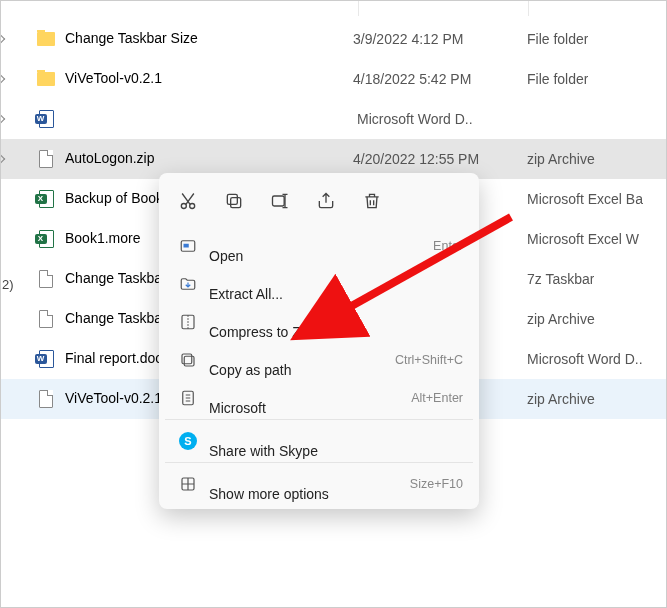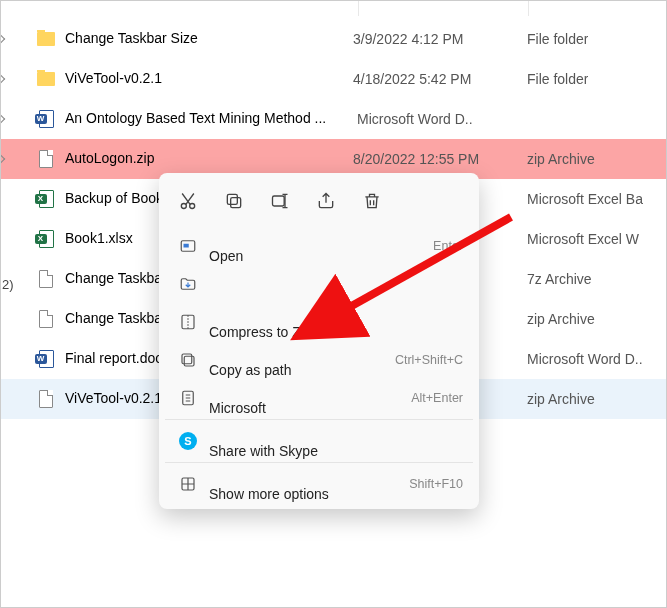--- a/index.html
+++ b/index.html
@@ -16,21 +16,21 @@
   .files {
     padding-top: 18px;
   }
   .vline1 { position:absolute; left:357px; top:0; width:1px; height:15px; background:#e8e8e8;}
   .vline2 { position:absolute; left:527px; top:0; width:1px; height:15px; background:#e8e8e8;}
   .row {
     display: flex;
     align-items: center;
     height: 40px;
   }
-  .row.selected { background:#fca5a5; }
+  .row.selected { background:#e5e5e5; }
   .row.hover { background:#eaf3fb; }
   .handle {
     width: 6px; height: 100%;
     position: relative;
     flex-shrink:0;
   }
   .handle::before {
     content:"";
     position:absolute;
     left:-3px; top:50%;
@@ -124,67 +124,66 @@
       </div>
       <div class="date-cell">4/18/2022 5:42 PM</div>
       <div class="type-cell">File folder</div>
     </div>
     <div class="row">
       <div class="handle"></div>
       <div class="name-cell">
         <span class="ficon">
           <span class="docx"></span>
         </span>
-        <span class="fn">An Ontology Based Text Mining Method ...</span>
       </div>
       <div class="type-cell">Microsoft Word D..</div>
     </div>
     <div class="row selected">
       <div class="handle"></div>
       <div class="name-cell">
         <span class="ficon">
           <span class="file-generic"></span>
         </span>
         <span class="fn">AutoLogon.zip</span>
       </div>
-      <div class="date-cell">8/20/2022 12:55 PM</div>
+      <div class="date-cell">4/20/2022 12:55 PM</div>
       <div class="type-cell">zip Archive</div>
     </div>
     <div class="row">
       <div class="handle blank"></div>
       <div class="name-cell">
         <span class="ficon">
           <span class="xlsx"></span>
         </span>
         <span class="fn">Backup of Book1.xlk</span>
       </div>
       <div class="date-cell"></div>
       <div class="type-cell">Microsoft Excel Ba</div>
     </div>
     <div class="row">
       <div class="handle blank"></div>
       <div class="name-cell">
         <span class="ficon">
           <span class="xlsx"></span>
         </span>
-        <span class="fn">Book1.xlsx</span>
+        <span class="fn">Book1.more</span>
       </div>
       <div class="date-cell"></div>
       <div class="type-cell">Microsoft Excel W</div>
     </div>
     <div class="row">
       <div class="handle blank"></div>
       <div class="name-cell">
         <span class="ficon">
           <span class="file-generic"></span>
         </span>
         <span class="fn">Change Taskbar Size.7z</span>
       </div>
       <div class="date-cell"></div>
-      <div class="type-cell">7z Archive</div>
+      <div class="type-cell">7z Taskbar</div>
     </div>
     <div class="row">
       <div class="handle blank"></div>
       <div class="name-cell">
         <span class="ficon">
           <span class="file-generic"></span>
         </span>
         <span class="fn">Change Taskbar Size.zip</span>
       </div>
       <div class="date-cell"></div>
@@ -258,20 +257,21 @@
         <span class="mlabel">Open</span>
         <span class="mshort">Enter</span>
       </div>
       <div class="mitem">
         <span class="micon">
           <svg width="18" height="18" viewBox="0 0 24 24" fill="none" stroke="currentColor" stroke-width="1.6">
             <path d="M3 7a2 2 0 0 1 2-2h4l2 2h8a2 2 0 0 1 2 2v8a2 2 0 0 1-2 2H5a2 2 0 0 1-2-2Z"></path>
             <path d="M12 10v6 M9 13l3 3 3-3" stroke="#3a7bd5"></path>
           </svg>
         </span>
+        <span class="mlabel">Extract All...</span>
       </div>
       <div class="mitem">
         <span class="micon">
           <svg width="18" height="18" viewBox="0 0 24 24" fill="none" stroke="currentColor" stroke-width="1.6">
             <rect x="4" y="3" width="16" height="18" rx="2"></rect>
             <path d="M12 3v18" stroke-dasharray="2 2"></path>
           </svg>
         </span>
         <span class="mlabel">Compress to ZIP file</span>
       </div>
@@ -304,21 +304,21 @@
       </div>
       <div class="ctx-sep"></div>
       <div class="mitem">
         <span class="micon">
           <svg width="18" height="18" viewBox="0 0 24 24" fill="none" stroke="currentColor" stroke-width="1.6">
             <rect x="4" y="4" width="16" height="16" rx="2"></rect>
             <path d="M12 4v16 M4 12h16"></path>
           </svg>
         </span>
         <span class="mlabel">Show more options</span>
-        <span class="mshort">Shift+F10</span>
+        <span class="mshort">Size+F10</span>
       </div>
     </div>
 </div>
 
 <svg class="arrow-svg" width="667" height="608">
   <defs>
     <marker id="ah" markerWidth="9" markerHeight="9" refX="2" refY="4.5" orient="auto">
       <polygon points="0,0 9,4.5 0,9" fill="#e11"></polygon>
     </marker>
   </defs>

